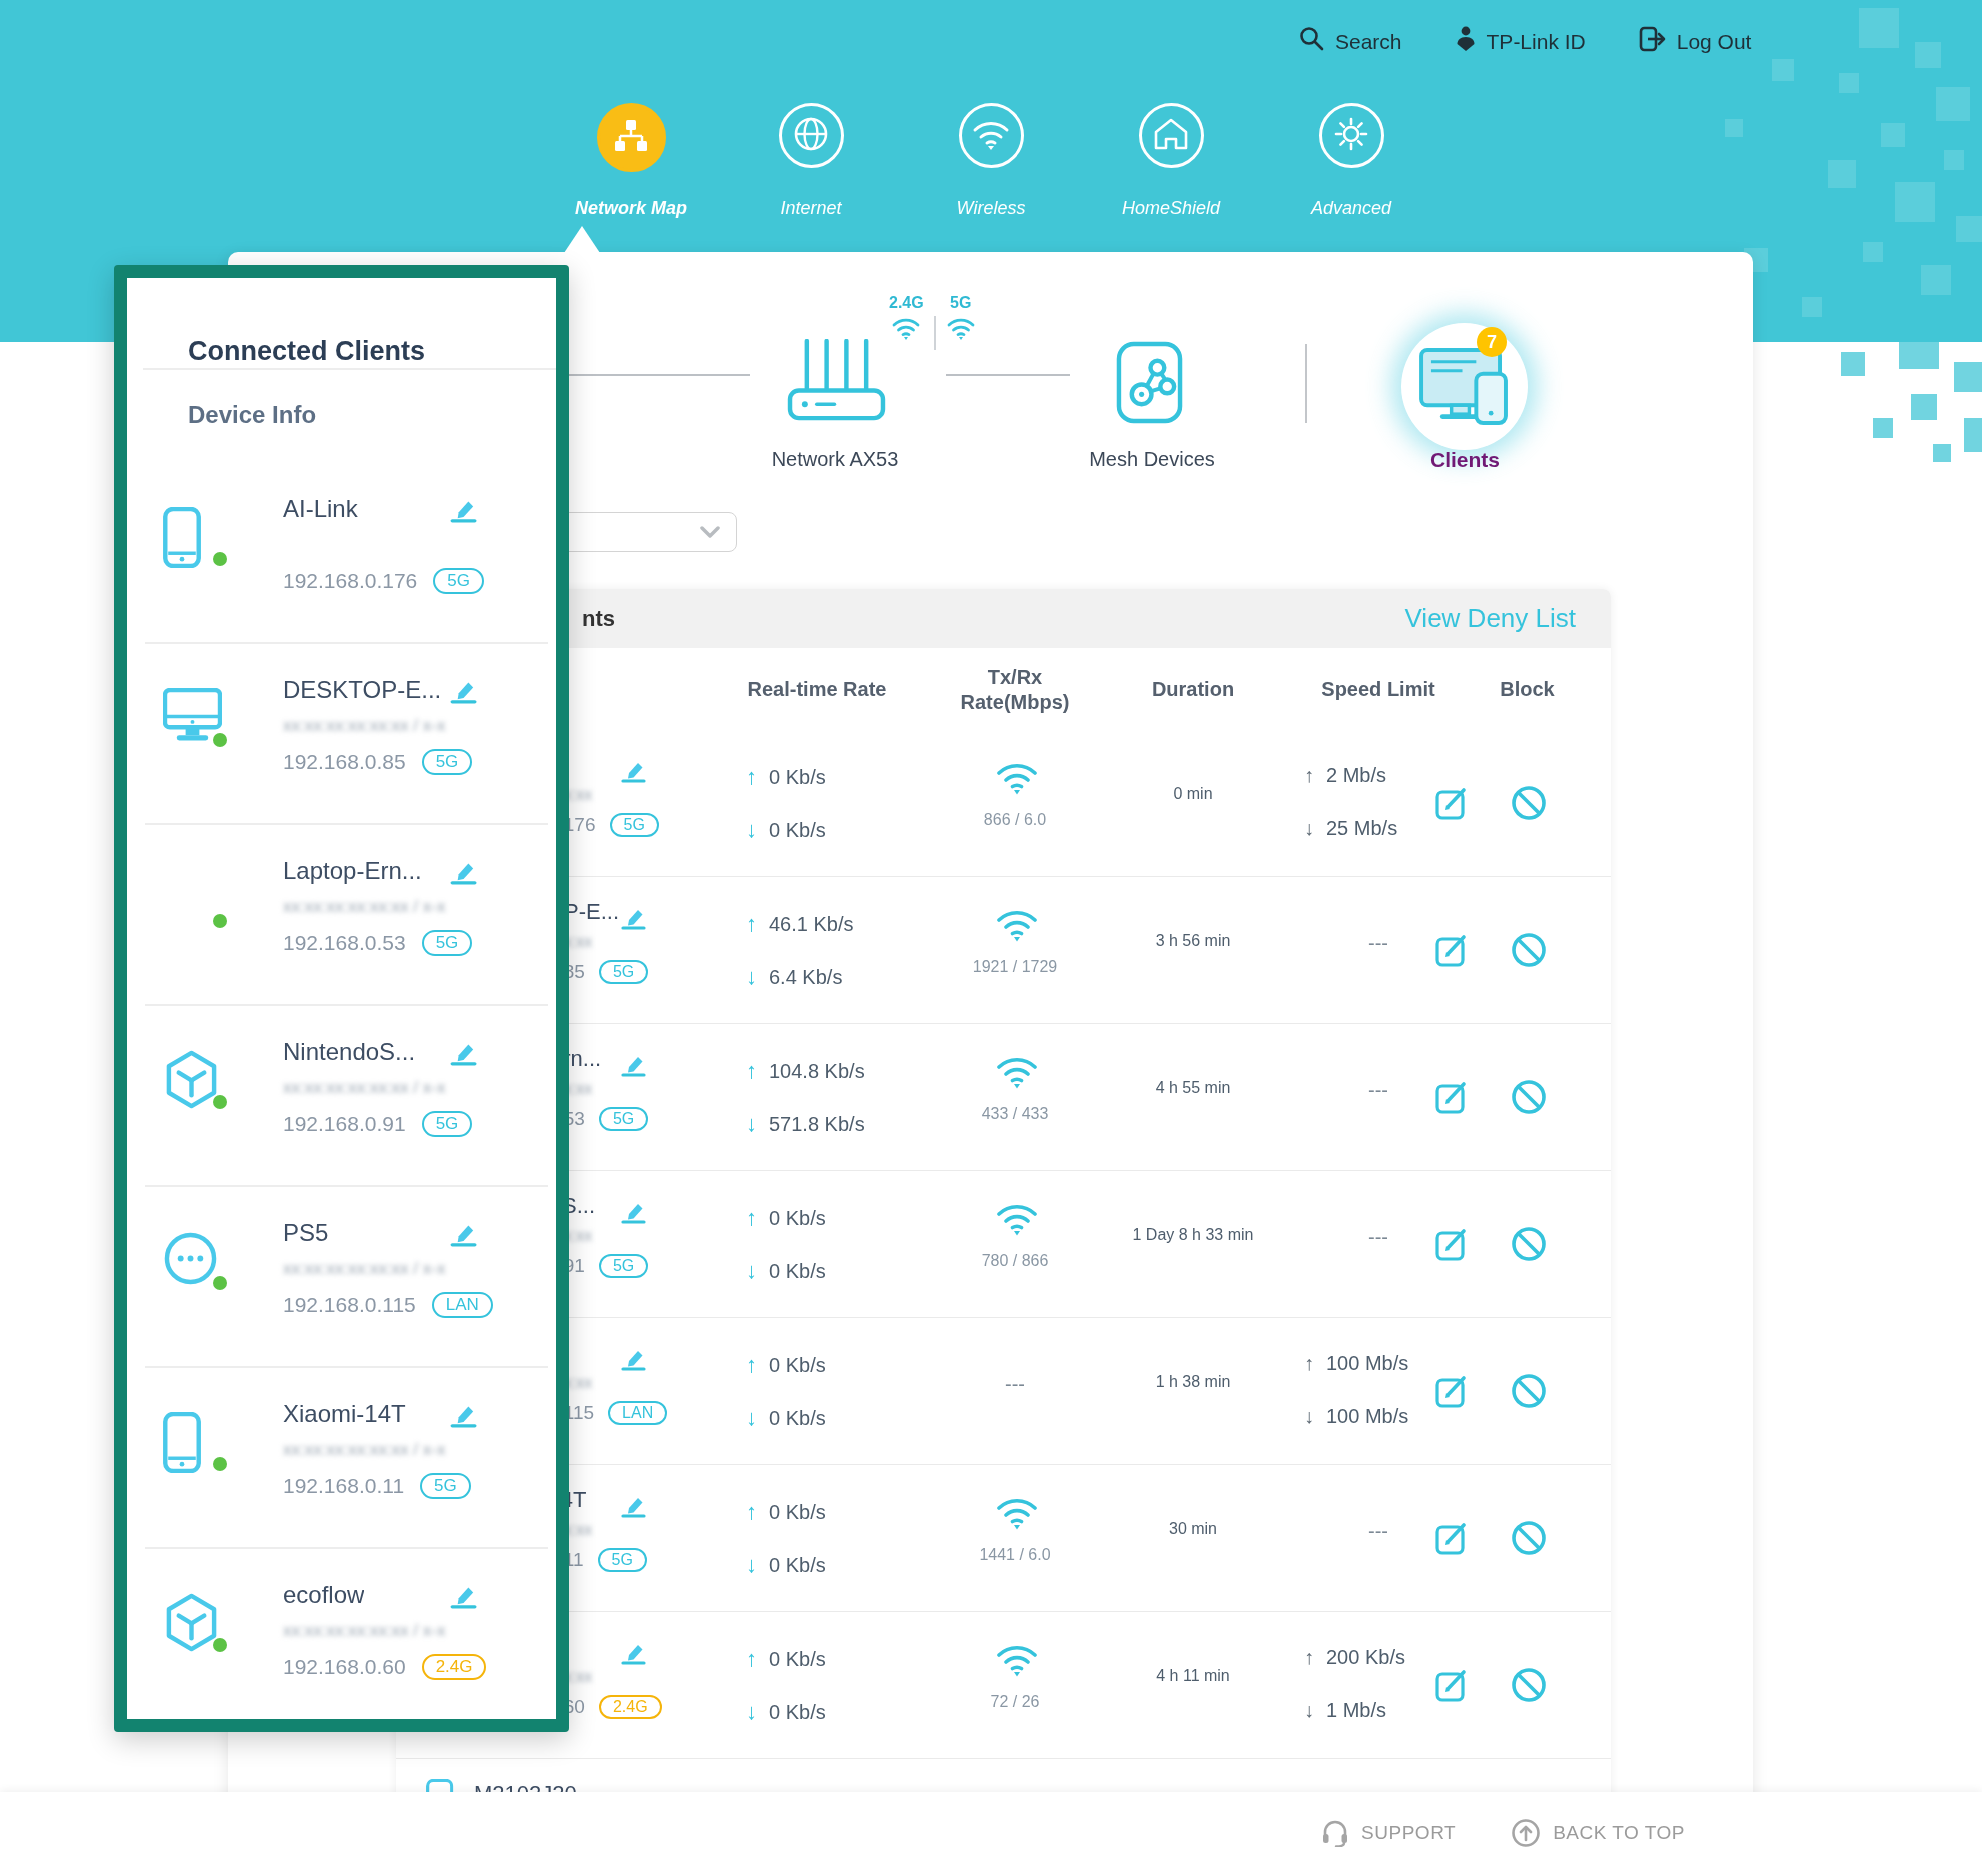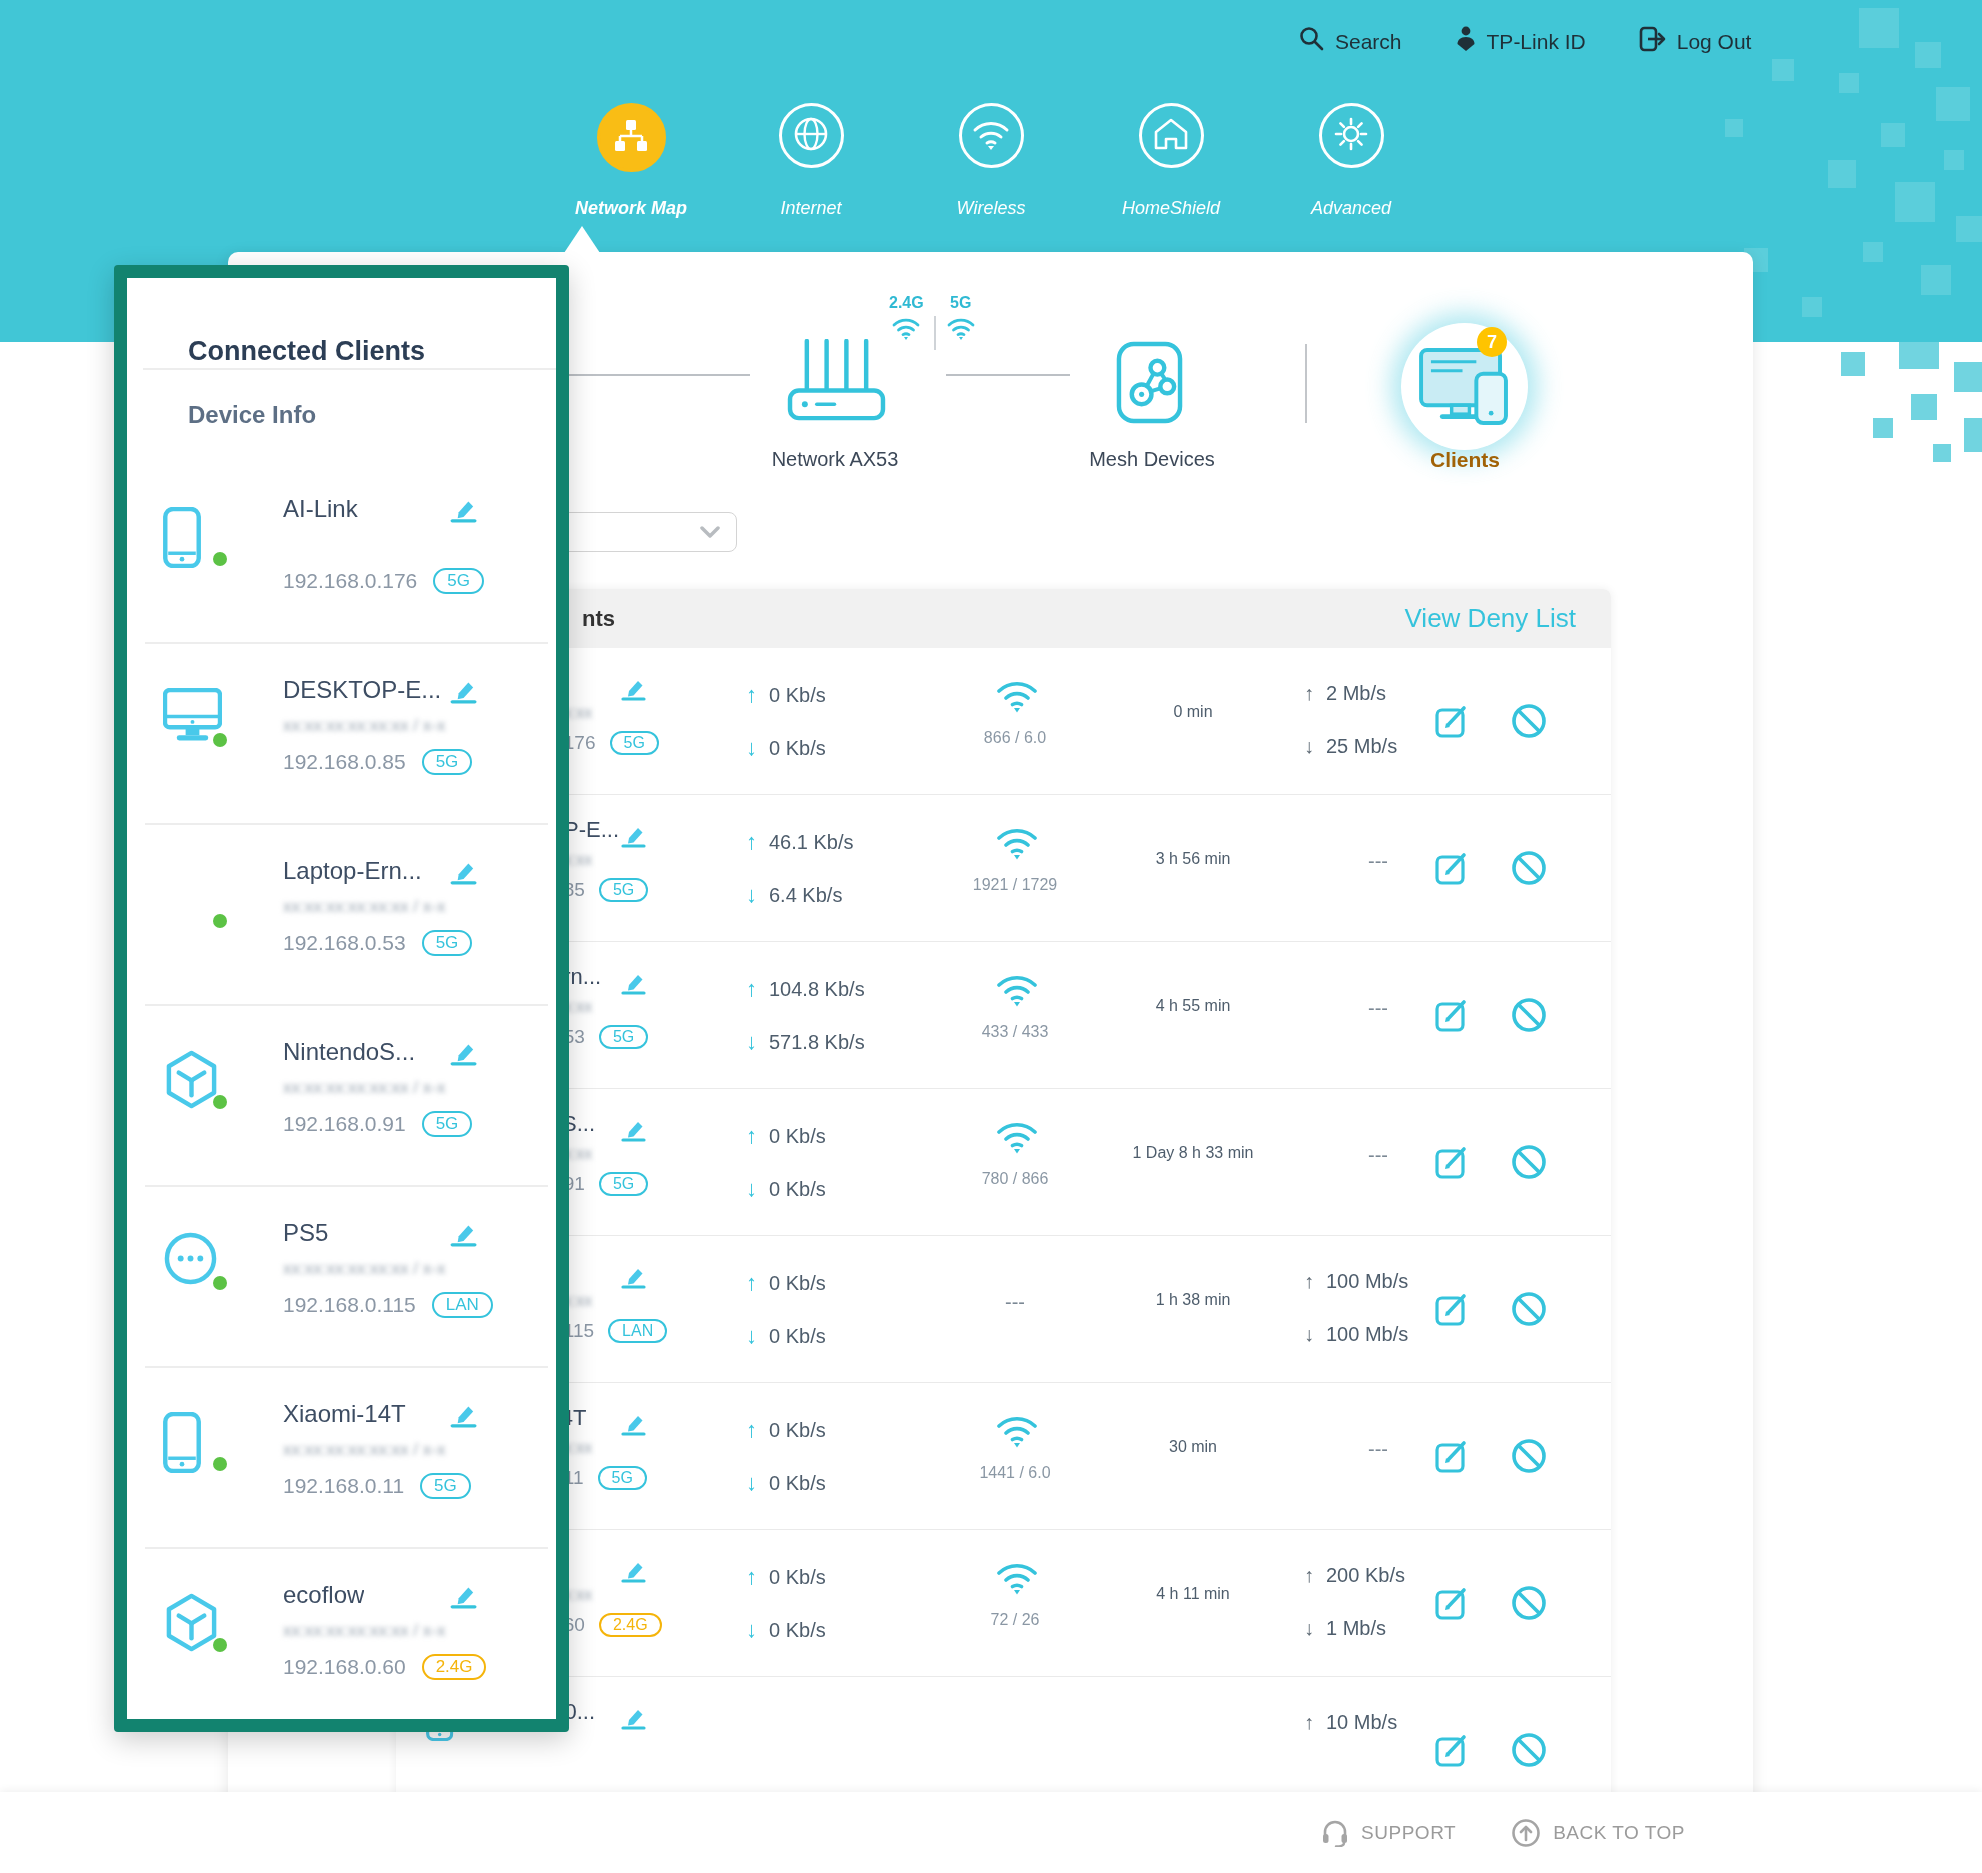--- a/index.html
+++ b/index.html
@@ -43,21 +43,21 @@
   .map-label{position:absolute;top:196px;transform:translateX(-50%);font-size:20px;color:#3c4858;white-space:nowrap;}
   .bandbadge{position:absolute;display:flex;align-items:flex-start;gap:10px;}
   .bb-col{display:flex;flex-direction:column;align-items:center;gap:4px;}
   .bb-label{color:#2fb9d3;font-size:16px;font-weight:bold;}
   .bb-sep{width:2px;height:34px;background:#cfd3d7;margin-top:22px;}
   .clients-glow{position:absolute;left:1173px;top:71px;width:127px;height:127px;border-radius:50%;
                 background:#fff;box-shadow:0 0 24px 10px rgba(80,205,225,.45);
                 display:flex;align-items:center;justify-content:center;cursor:pointer;}
   .cbadge{position:absolute;left:1249px;top:75px;width:30px;height:30px;border-radius:50%;background:#ffc400;
           color:#fff;font-size:18px;font-weight:bold;display:flex;align-items:center;justify-content:center;z-index:2;}
-  .clients-label{color:#a16207;font-weight:bold;}
+  .clients-label{color:#701a75;font-weight:bold;}
 
   
   .drop{position:absolute;left:198px;top:260px;width:311px;height:40px;background:#fff;
         border:1.5px solid #d4d4d4;border-radius:8px;box-sizing:border-box;cursor:pointer;}
   .drop .chev{position:absolute;right:16px;top:13px;}
 
   
   .tcard{position:absolute;left:168px;top:337px;width:1215px;height:1223px;background:#fff;
          border-radius:8px 8px 0 0;box-shadow:0 0 10px rgba(0,0,0,.07);}
   .tbar{height:59px;background:#f1f1f1;border-radius:8px 8px 0 0;position:relative;}
@@ -326,20 +326,30 @@
       <svg class="chev" width="20" height="14" viewBox="0 0 20 14">
           <path d="M2 2l8 8 8-8" fill="none" stroke="#b8bcc0" stroke-width="3.5" stroke-linecap="round" stroke-linejoin="round"></path>
         </svg>
     </div>
 
     <div class="tcard">
       <div class="tbar">
         <span class="tbar-title">nts</span>
         <span class="deny">View Deny List</span>
       </div>
+      <div class="thead">
+        <div class="th th1">Real-time Rate</div>
+        <div class="th th2">
+          <div>Tx/Rx</div>
+            <div>Rate(Mbps)</div>
+        </div>
+        <div class="th th3">Duration</div>
+        <div class="th th4">Speed Limit</div>
+        <div class="th th5">Block</div>
+      </div>
 
       <div class="rows">
 
           <div class="trow">
             <div class="c-client">
               <span class="rico"><svg width="38" height="61" viewBox="0 0 38 62">
                   <rect x="2" y="2" width="34" height="58" rx="8" fill="none" stroke="#49c9ea" stroke-width="4.5"></rect>
                   <line x1="5" y1="47" x2="33" y2="47" stroke="#49c9ea" stroke-width="3.5"></line>
                   <circle cx="19" cy="53" r="2.4" fill="#49c9ea"></circle>
                 </svg></span>

